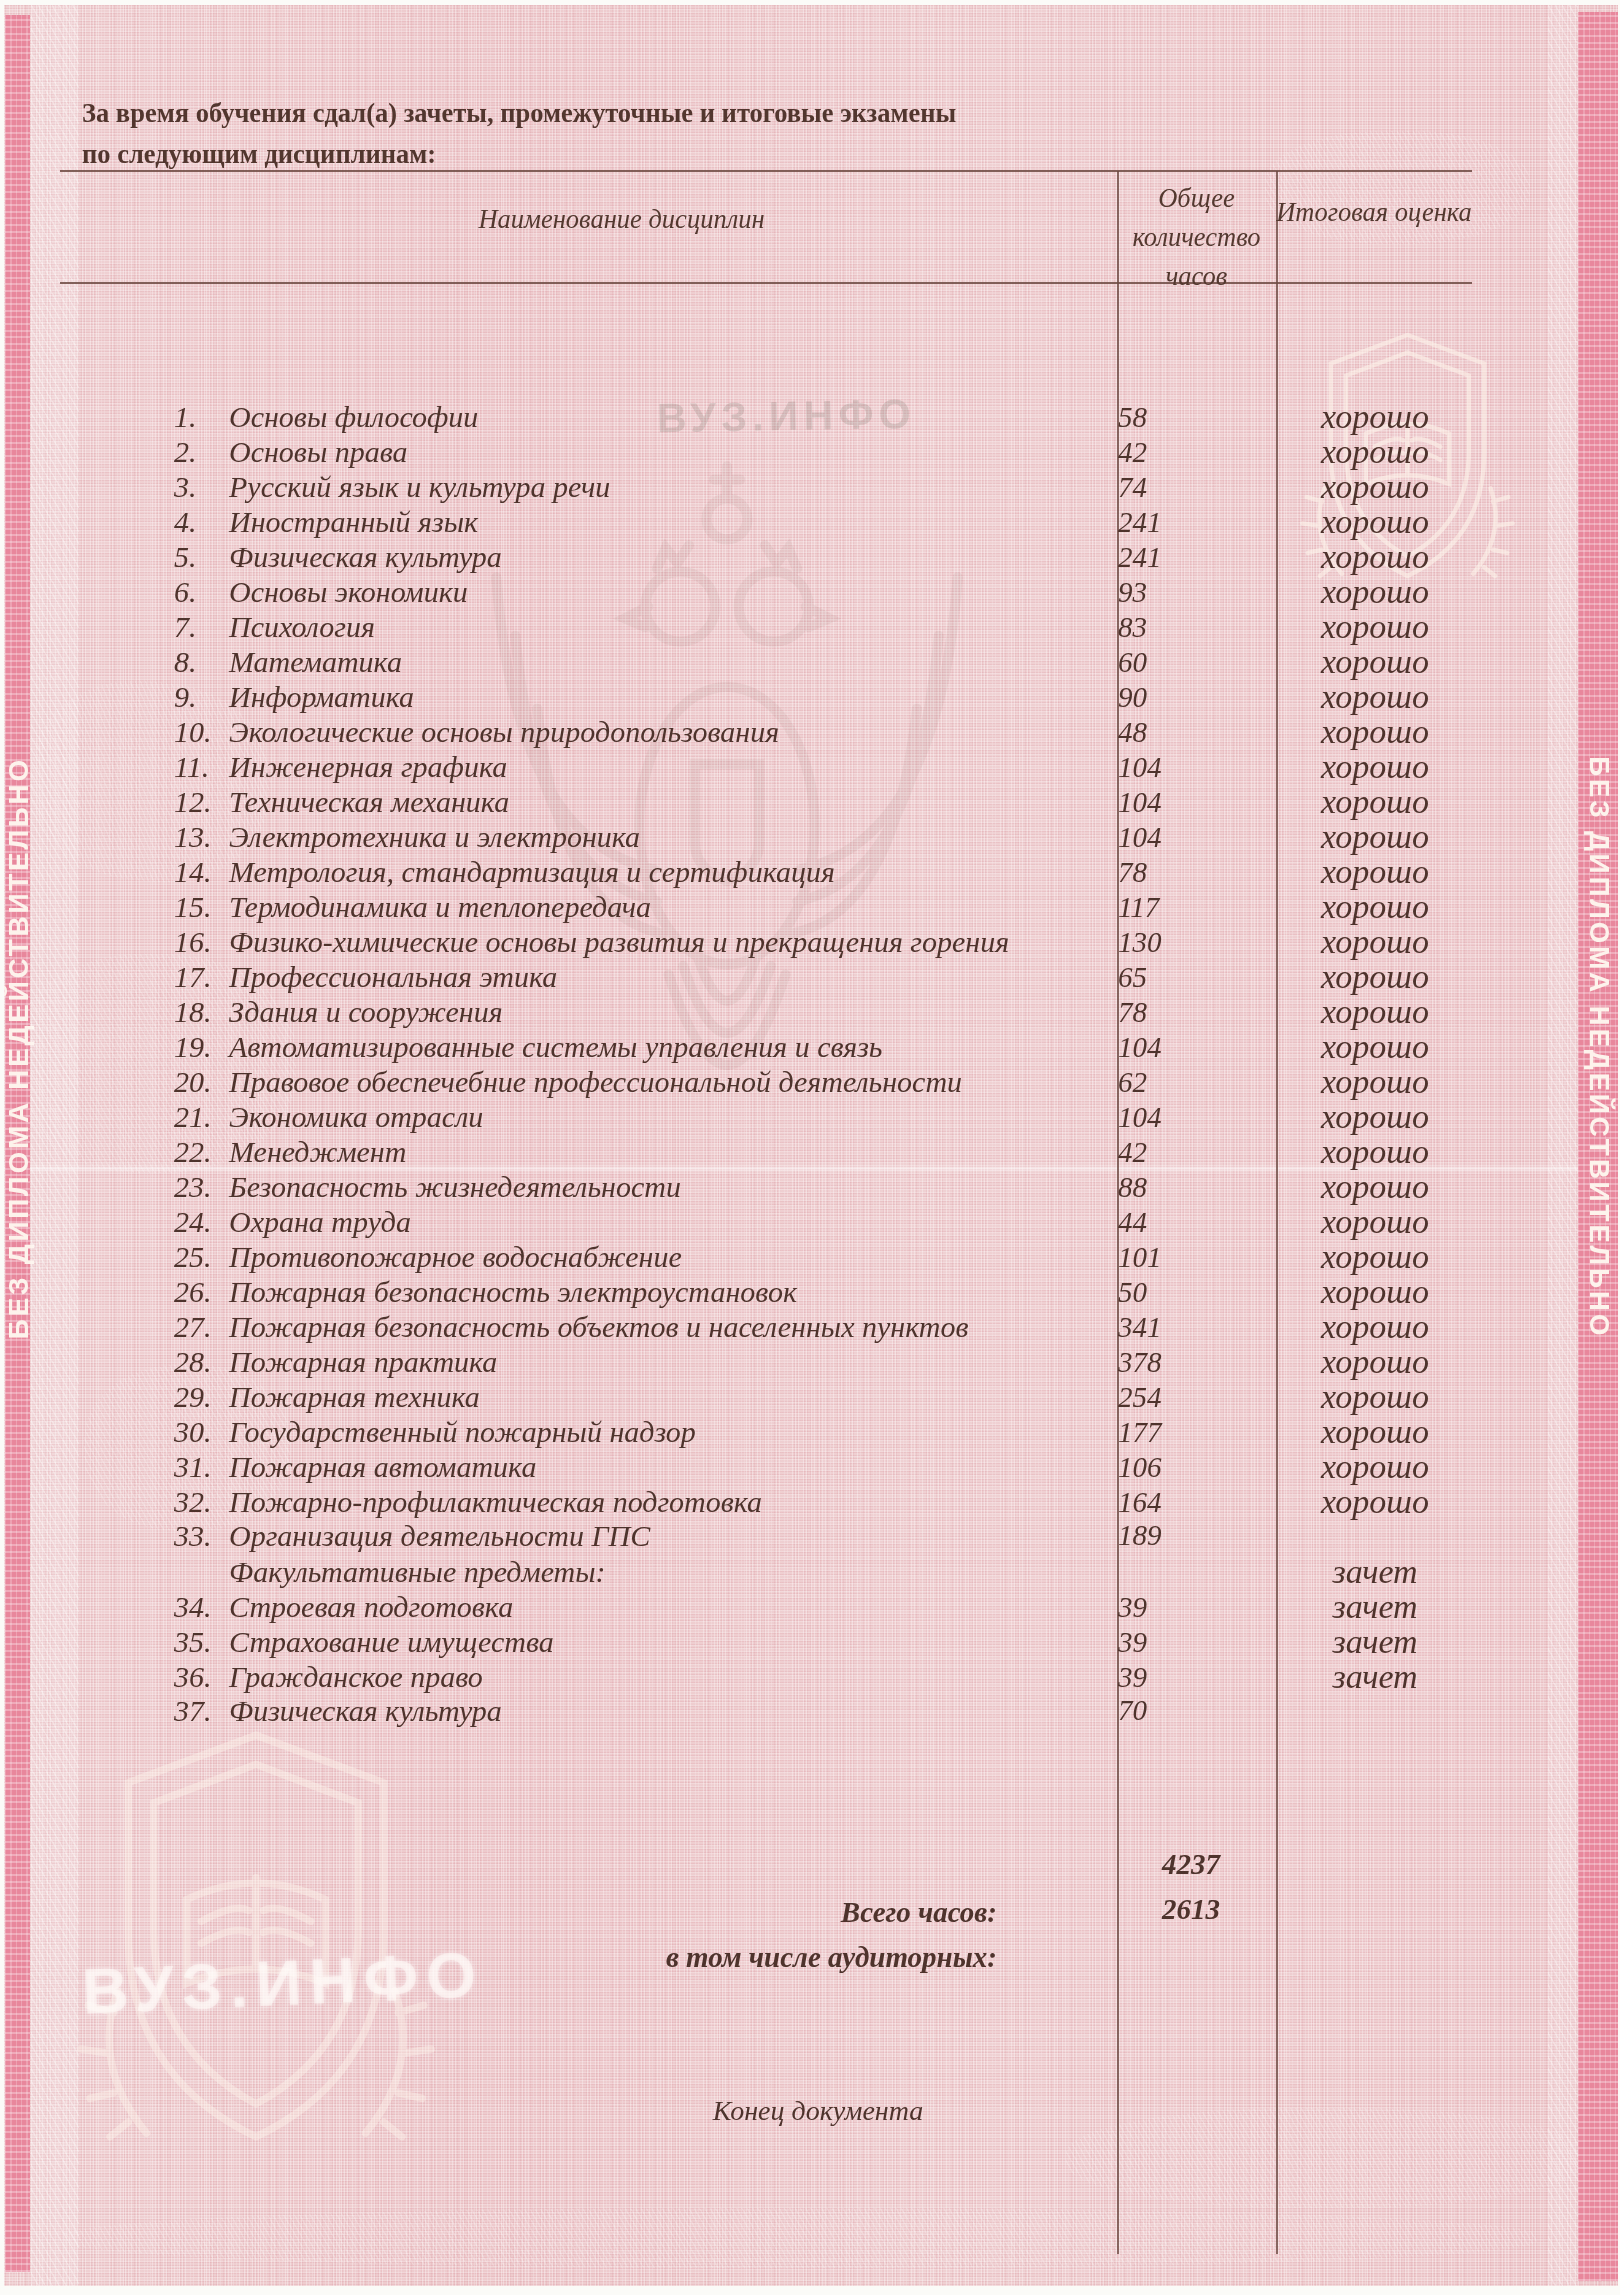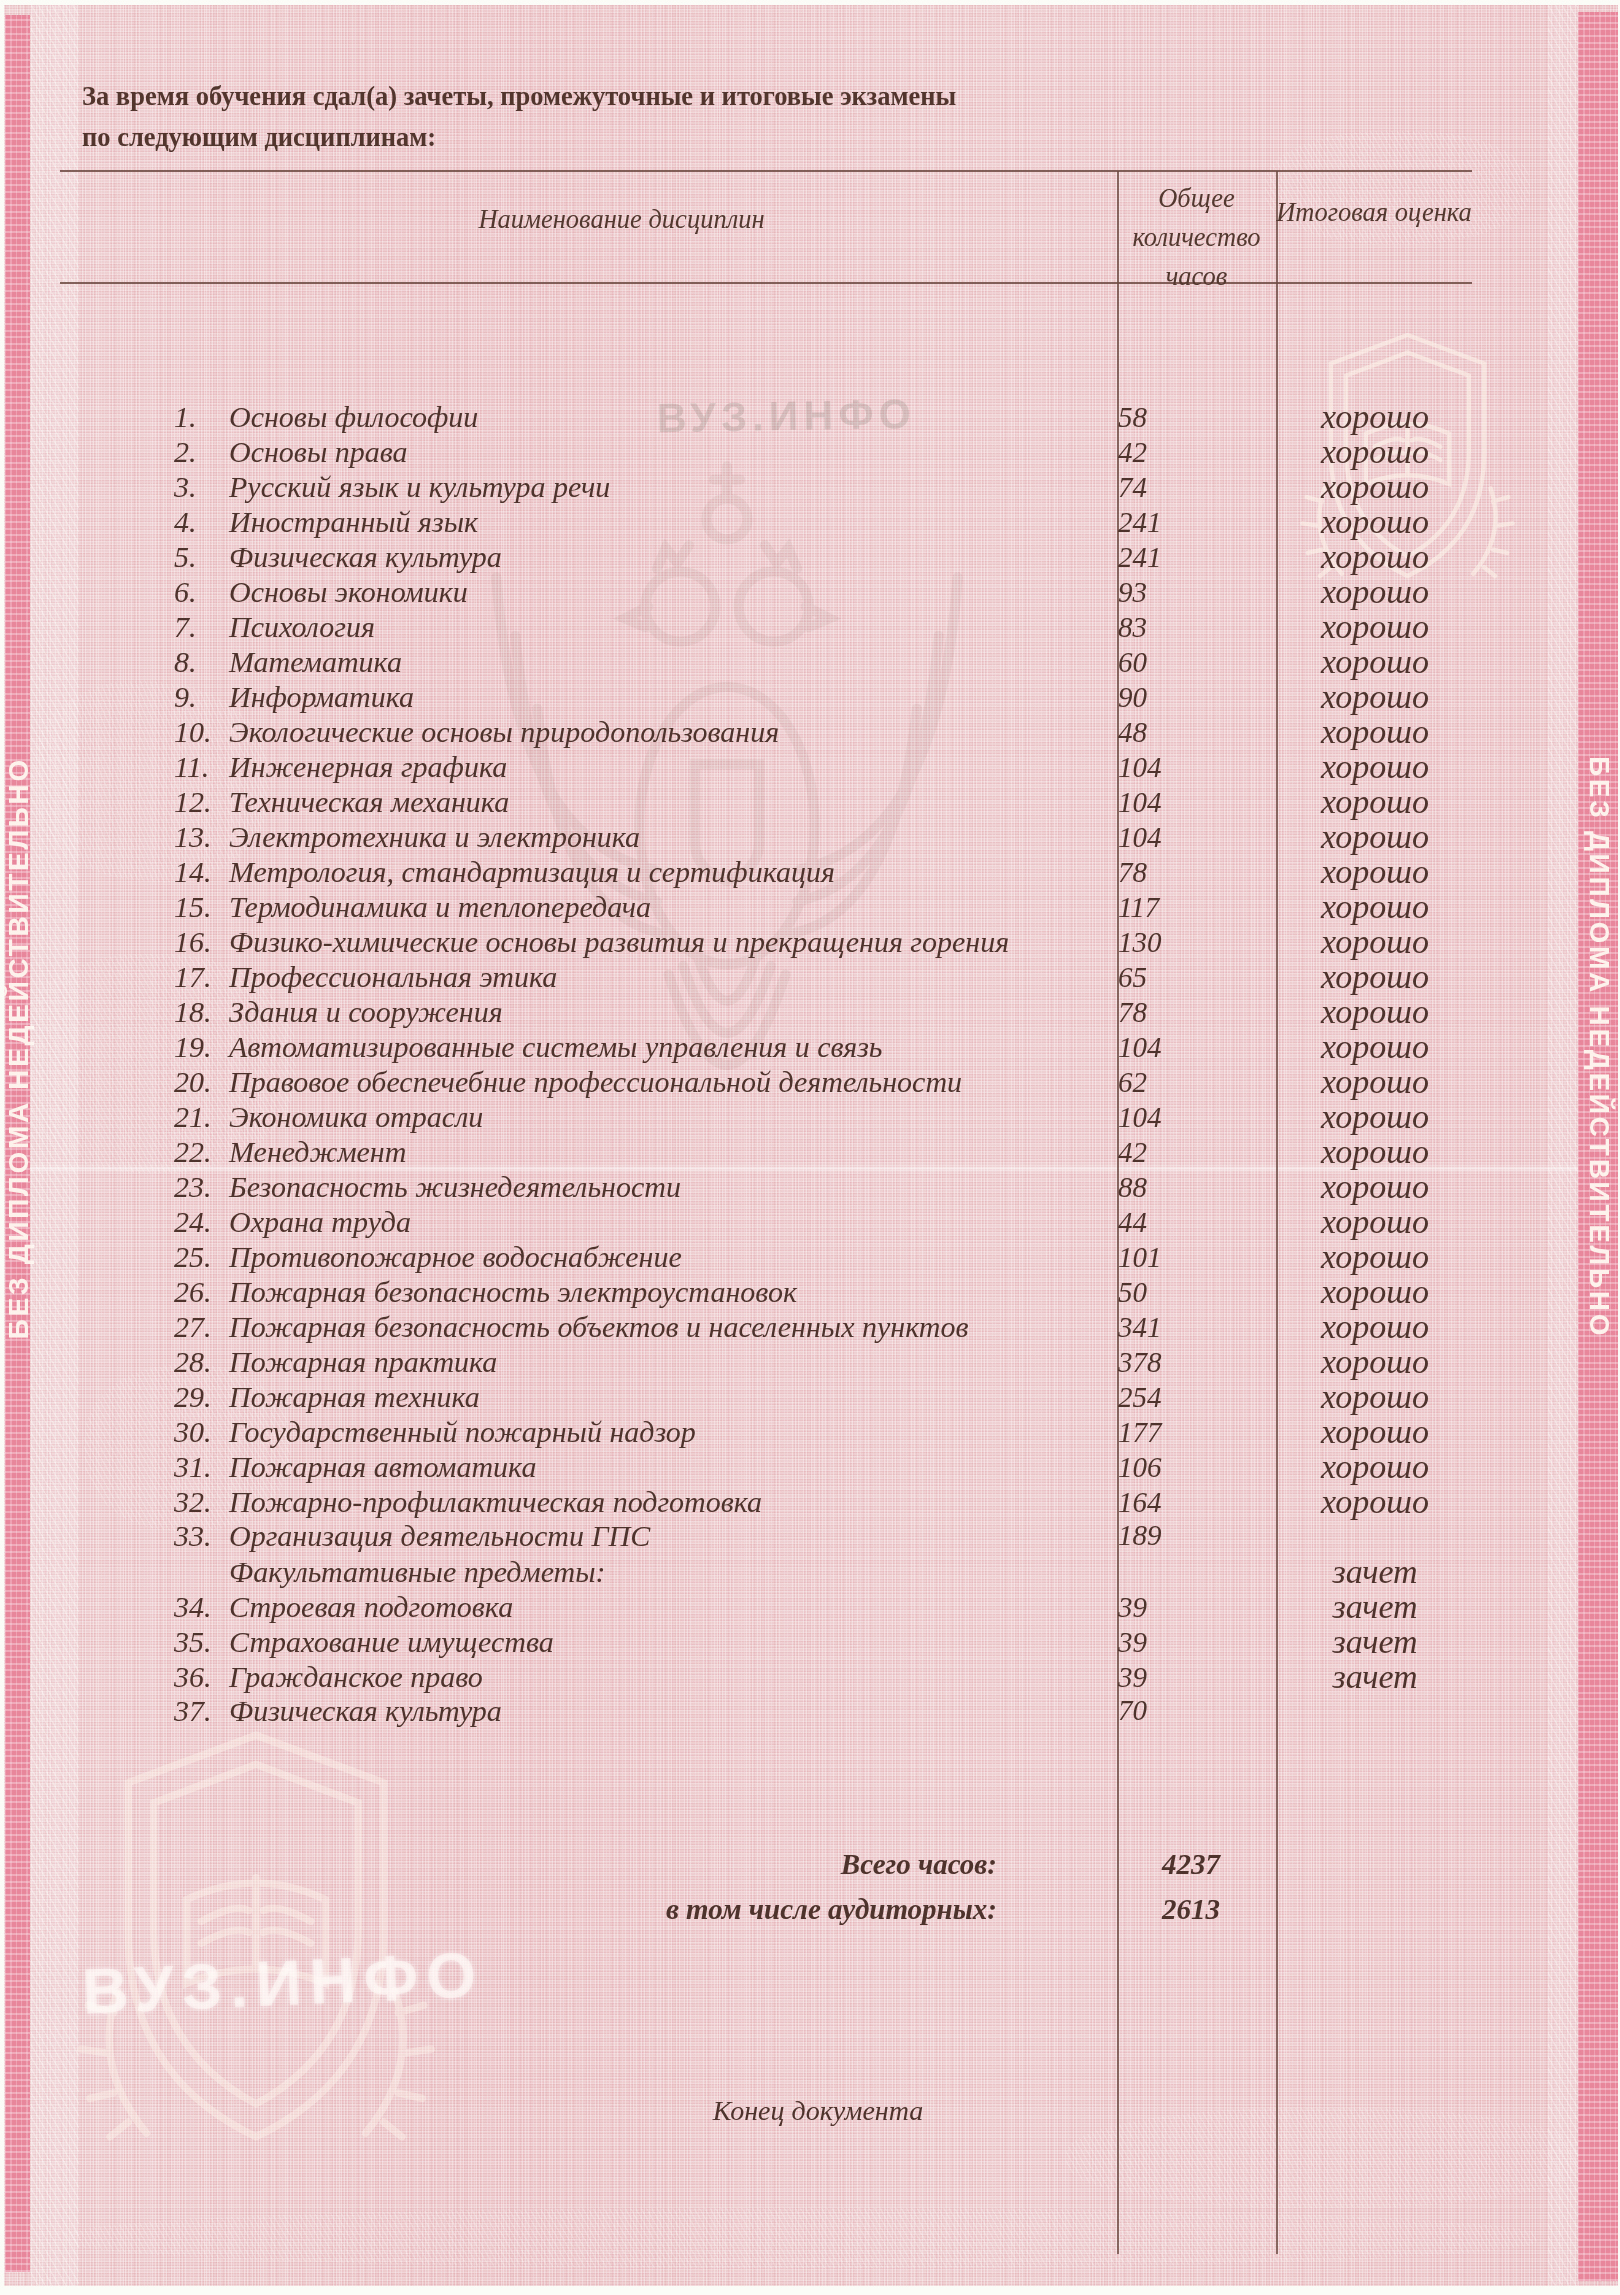--- a/index.html
+++ b/index.html
@@ -29,21 +29,21 @@
   .band-right{right:0;top:6.6px;bottom:5.3px;width:40px;}
   .band-text{position:absolute;color:#fdf3ec;font-family:"Liberation Sans", sans-serif;
     font-weight:bold;font-size:28px;letter-spacing:2.7px;white-space:nowrap;}
   .band-left .band-text{left:-2.7px;top:742px;writing-mode:vertical-rl;transform:rotate(180deg);}
   .band-right .band-text{left:5.3px;top:744px;writing-mode:vertical-rl;}
   .strip{position:absolute;top:0;bottom:0;background:rgba(255,255,255,.16);
     background-image:repeating-linear-gradient(60deg, rgba(255,255,255,.28) 0 1.3px, rgba(255,255,255,0) 1.3px 6px);}
   .strip-left{left:26.5px;width:48px;}
   .strip-right{right:40px;width:30.5px;}
   
-  .doc-header{position:absolute;left:78px;top:71px;width:1088px;font-weight:bold;
+  .doc-header{position:absolute;left:78px;top:88px;width:1088px;font-weight:bold;
     font-size:26.5px;line-height:41px;color:#52362e;}
   
   .hline{position:absolute;left:56px;width:1412px;height:2px;background:var(--rule);opacity:.85;}
   .hline-top{top:165px;}
   .hline-head{top:277px;}
   .vline{position:absolute;top:166px;width:2px;height:2083px;background:var(--rule);opacity:.8;}
   .vline-1{left:1113px;}
   .vline-2{left:1272px;}
   .col-head{position:absolute;font-style:italic;font-size:26.5px;text-align:center;color:#53382f;}
   .col-head-name{left:226px;top:199px;width:783px;}
@@ -52,21 +52,21 @@
   
   .rows{position:absolute;left:56px;top:393px;width:1413px;}
   .row{display:grid;grid-template-columns:169px 889px 159px 196px;height:35px;
        align-items:center;font-style:italic;font-size:30px;}
   .row span{display:block;white-space:nowrap;}
   .c-num{padding-left:114px;}
   .c-hours{text-align:left;font-size:29px;}
   .c-grade{text-align:center;font-size:34px;}
   
   .total-label{position:absolute;left:464px;width:529px;text-align:right;
-    font-weight:bold;font-style:italic;font-size:29px;}
+    font-weight:bold;font-style:italic;font-size:29px;margin-top:48px;}
   .total-value{position:absolute;left:1113px;width:148px;text-align:center;
     font-weight:bold;font-style:italic;font-size:29px;}
   .t1{top:1843px;} .t2{top:1888px;}
   .doc-footer{position:absolute;left:615px;top:2090px;width:398px;text-align:center;
     font-style:italic;font-size:28px;}
   
   .wm{position:absolute;pointer-events:none;}
   .wm-eagle{left:431px;top:368px;width:584px;height:876px;opacity:.07;}
   .wm-shield-tr{left:1294px;top:308px;width:219px;height:285px;opacity:.55;}
   .wm-shield-bl{left:66px;top:1712px;width:372px;height:438px;opacity:.40;}

